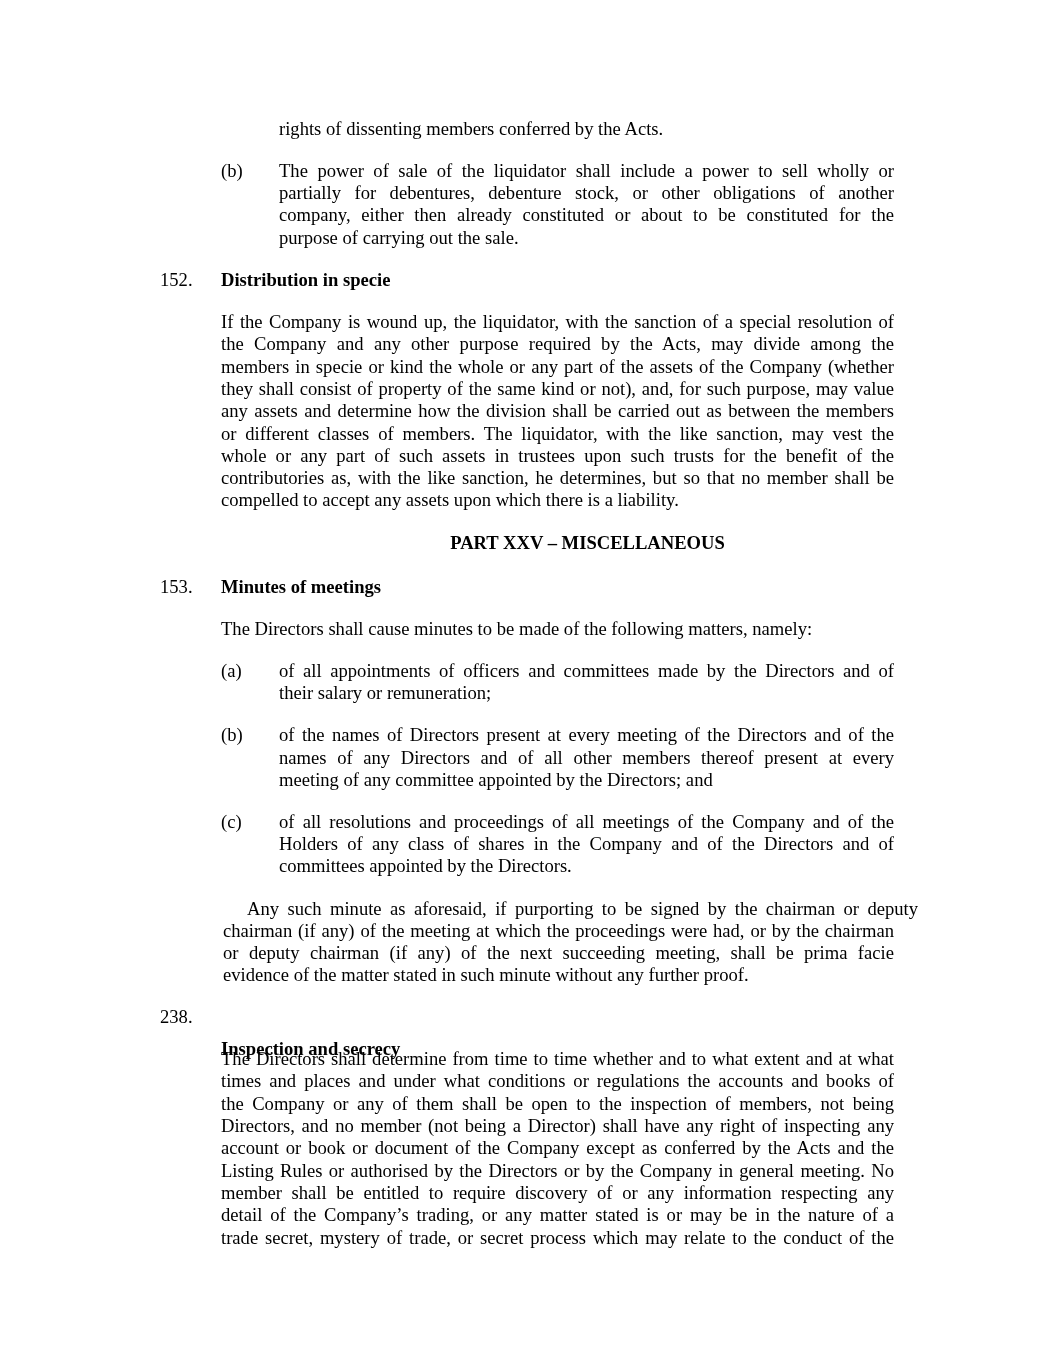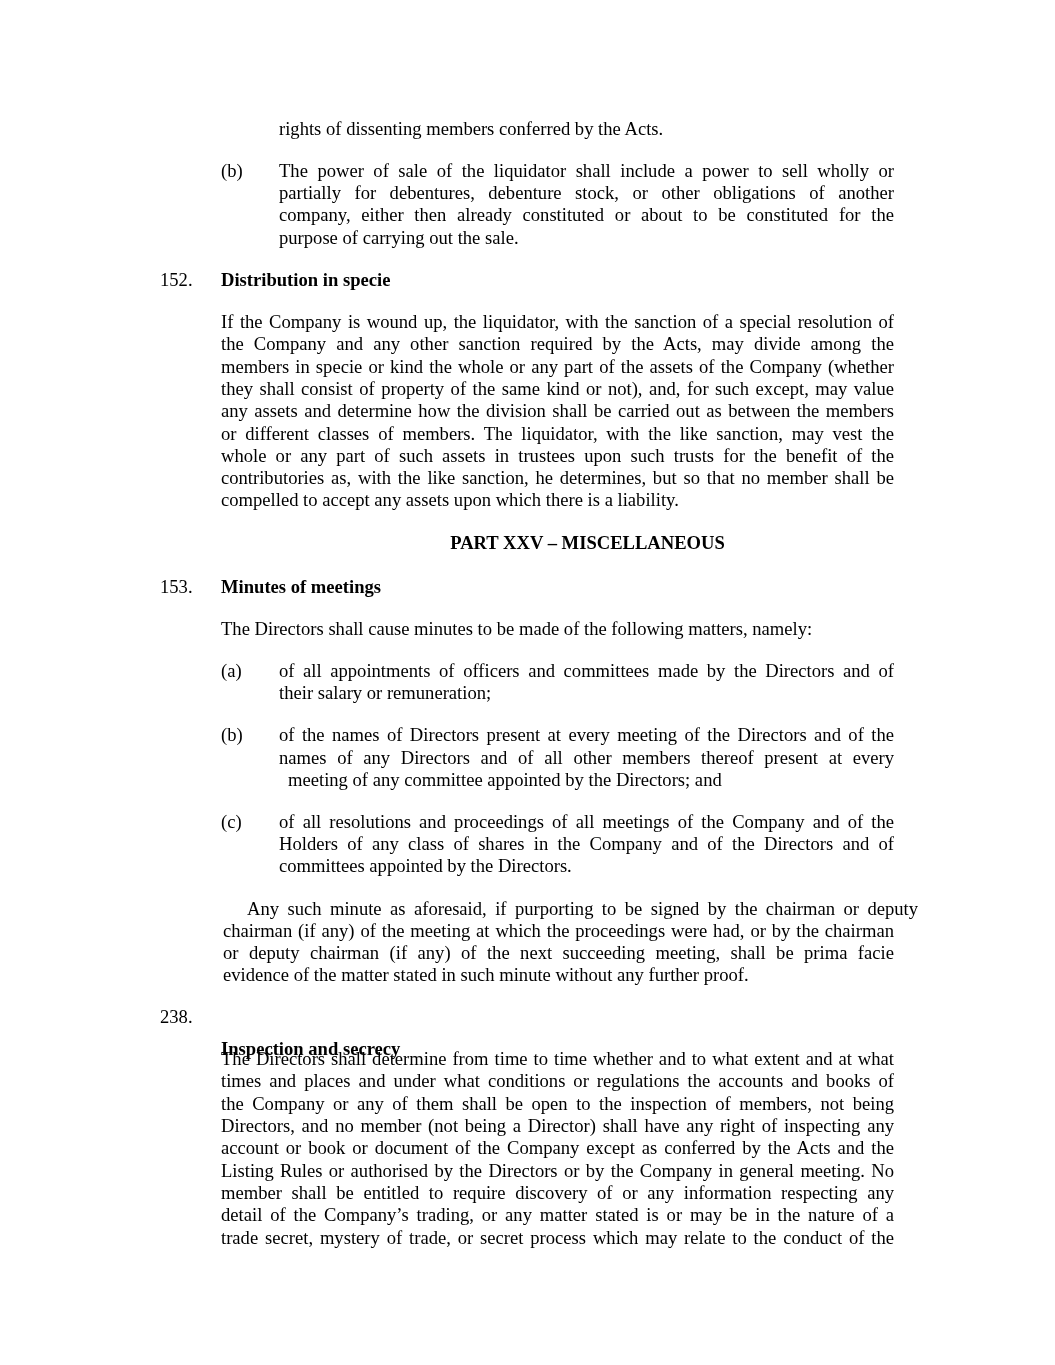--- a/index.html
+++ b/index.html
@@ -24,23 +24,23 @@
     <div class="line just" style="left:279px; top:160px; width:615px;">The power of sale of the liquidator shall include a power to sell wholly or</div>
     <div class="line just" style="left:279px; top:182px; width:615px;">partially for debentures, debenture stock, or other obligations of another</div>
     <div class="line just" style="left:279px; top:204px; width:615px;">company, either then already constituted or about to be constituted for the</div>
     <div class="line" style="left:279px; top:227px;">purpose of carrying out the sale.</div>
   </div>
 
   <div>
     <div class="line" style="left:160px; top:269px;">152.</div>
     <div class="line bold" style="left:221px; top:269px;">Distribution in specie</div>
     <div class="line just" style="left:221px; top:311px; width:673px;">If the Company is wound up, the liquidator, with the sanction of a special resolution of</div>
-    <div class="line just" style="left:221px; top:333px; width:673px;">the Company and any other sanction required by the Acts, may divide among the</div>
+    <div class="line just" style="left:221px; top:333px; width:673px;">the Company and any other purpose required by the Acts, may divide among the</div>
     <div class="line just" style="left:221px; top:356px; width:673px;">members in specie or kind the whole or any part of the assets of the Company (whether</div>
-    <div class="line just" style="left:221px; top:378px; width:673px;">they shall consist of property of the same kind or not), and, for such except, may value</div>
+    <div class="line just" style="left:221px; top:378px; width:673px;">they shall consist of property of the same kind or not), and, for such purpose, may value</div>
     <div class="line just" style="left:221px; top:400px; width:673px;">any assets and determine how the division shall be carried out as between the members</div>
     <div class="line just" style="left:221px; top:423px; width:673px;">or different classes of members.  The liquidator, with the like sanction, may vest the</div>
     <div class="line just" style="left:221px; top:445px; width:673px;">whole or any part of such assets in trustees upon such trusts for the benefit of the</div>
     <div class="line just" style="left:221px; top:467px; width:673px;">contributories as, with the like sanction, he determines, but so that no member shall be</div>
     <div class="line" style="left:221px; top:489px;">compelled to accept any assets upon which there is a liability.</div>
   </div>
 
   <div class="line bold center" style="left:16px; width:1055px; top:532px;padding-left:44px;">PART XXV – MISCELLANEOUS</div>
 
   <div>
@@ -51,21 +51,21 @@
     <div>
       <div class="line" style="left:221px; top:660px;">(a)</div>
       <div class="line just" style="left:279px; top:660px; width:615px;">of all appointments of officers and committees made by the Directors and of</div>
       <div class="line" style="left:279px; top:682px;">their salary or remuneration;</div>
     </div>
 
     <div>
       <div class="line" style="left:221px; top:724px;">(b)</div>
       <div class="line just" style="left:279px; top:724px; width:615px;">of the names of Directors present at every meeting of the Directors and of the</div>
       <div class="line just" style="left:279px; top:747px; width:615px;">names of any Directors and of all other members thereof present at every</div>
-      <div class="line" style="left:288px; top:769px;">meeting of any committee appointed by the Directors; and</div>
+      <div class="line" style="left:279px; top:769px;">meeting of any committee appointed by the Directors; and</div>
     </div>
 
     <div>
       <div class="line" style="left:221px; top:811px;">(c)</div>
       <div class="line just" style="left:279px; top:811px; width:615px;">of all resolutions and proceedings of all meetings of the Company and of the</div>
       <div class="line just" style="left:279px; top:833px; width:615px;">Holders of any class of shares in the Company and of the Directors and of</div>
       <div class="line" style="left:279px; top:855px;">committees appointed by the Directors.</div>
     </div>
 
     <div>

